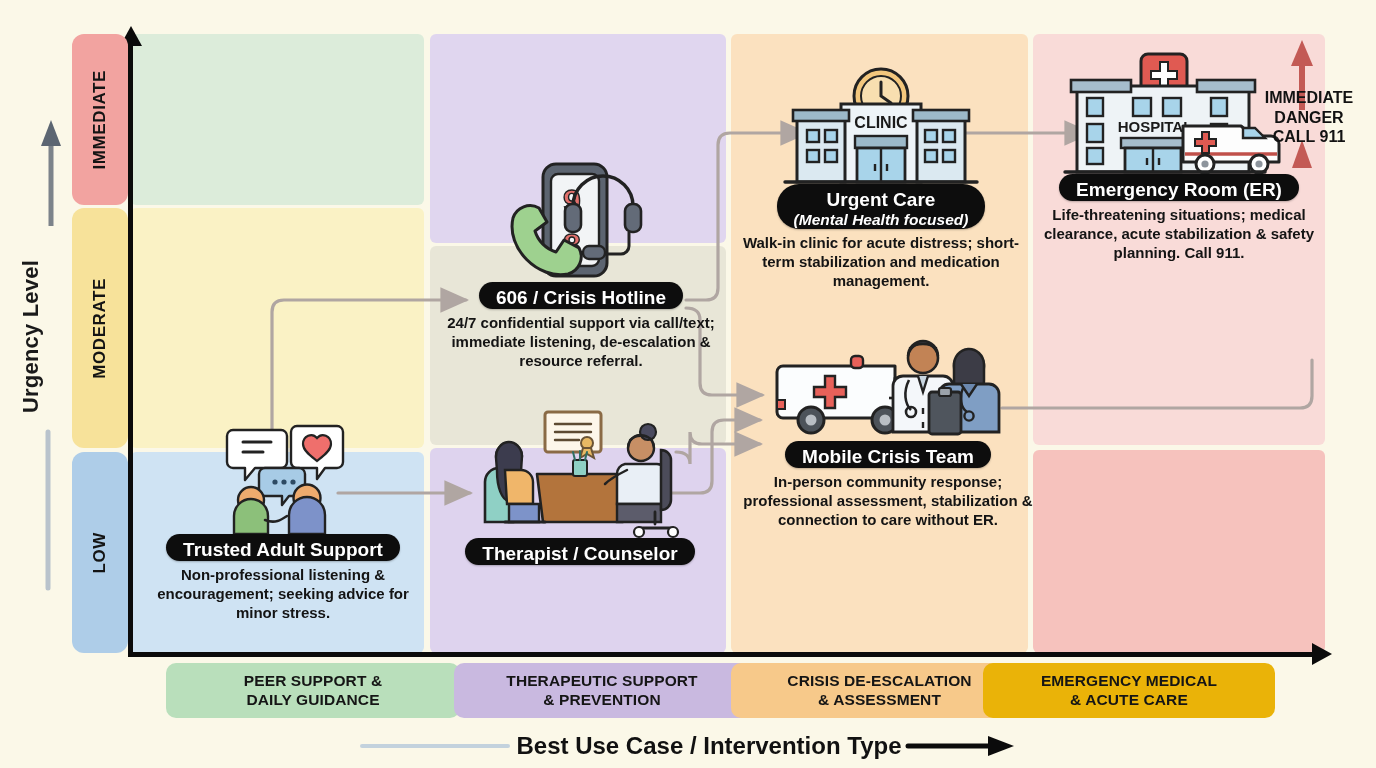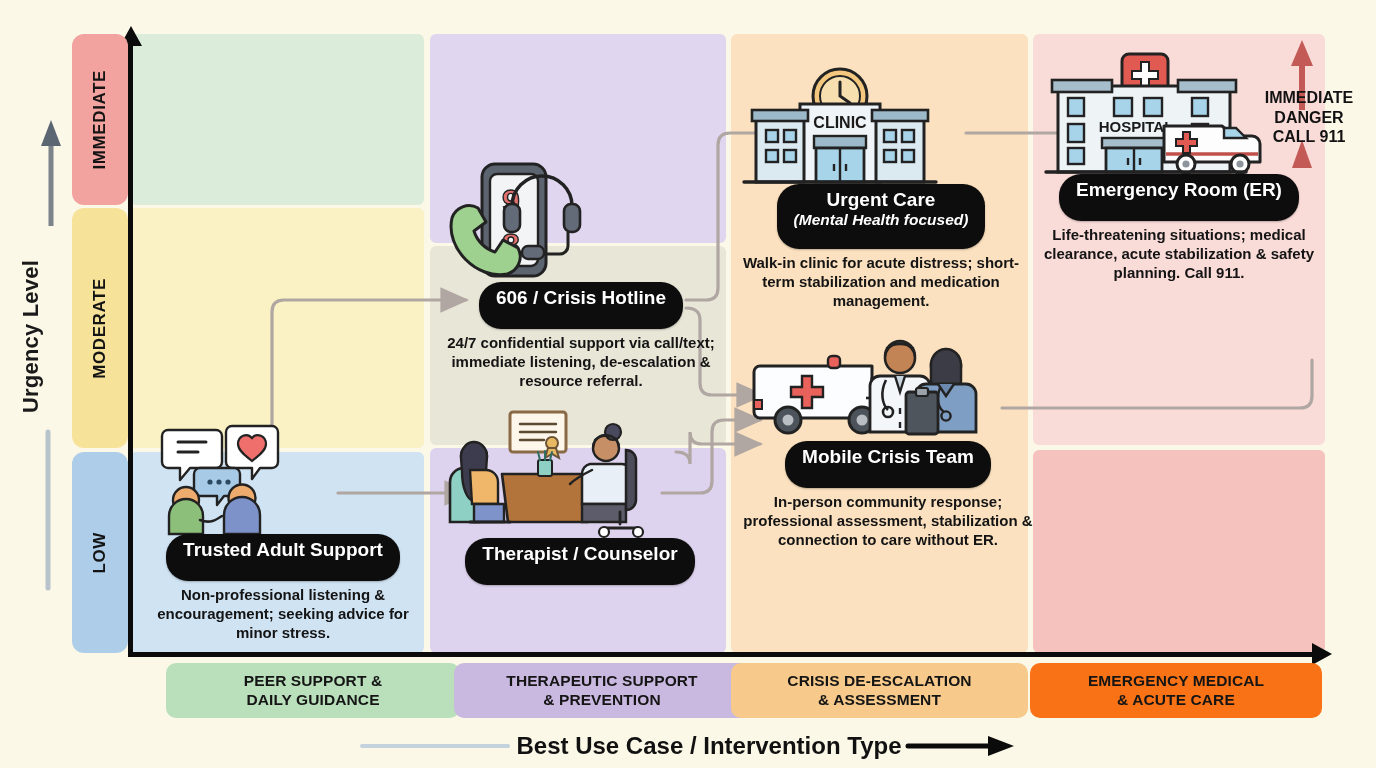--- a/index.html
+++ b/index.html
@@ -58,24 +58,24 @@
     border-left:20px solid #0b0b0b;
   }
   #y-axis-head{
     left:120px;top:26px;
     border-left:11px solid transparent;border-right:11px solid transparent;
     border-bottom:20px solid #0b0b0b;
   }
 
   
   .node{position:absolute;text-align:center;}
-  .node .art{display:flex;align-items:flex-end;justify-content:flex-start;}
+  .node .art{display:flex;align-items:flex-end;justify-content:center;}
   .pill{
     display:inline-block;background:#0d0d0d;color:#fff;
-    border-radius:22px;padding:5px 17px 20px;
+    border-radius:22px;padding:5px 17px 0;
     font-size:19px;font-weight:bold;line-height:1.16;
     box-shadow:0 1px 2px rgba(0,0,0,.25);
   }
   .pill .sub{display:block;font-size:15.5px;font-weight:bold;font-style:italic;}
   .desc{
     margin-top:5px;font-size:15px;font-weight:bold;color:#141414;
     line-height:1.25;
     text-align:center;
   }
 
@@ -390,21 +390,21 @@
       <div>THERAPEUTIC SUPPORT</div>
       <div>&amp; PREVENTION</div>
     </div>
   </div>
   <div class="col-footer" style="left:731px;width:297px;background:#f7c98a;">
     <div>
       <div>CRISIS DE-ESCALATION</div>
       <div>&amp; ASSESSMENT</div>
     </div>
   </div>
-  <div class="col-footer" style="left:1030px;width:292px;background:#f97316;">
+  <div class="col-footer" style="left:983px;width:292px;background:#eab308;">
     <div>
       <div>EMERGENCY MEDICAL</div>
       <div>&amp; ACUTE CARE</div>
     </div>
   </div>
 
   <div id="x-title-wrap">
     <div id="x-title-rule"></div>
     <div id="x-title">Best Use Case / Intervention Type</div>
     <div id="x-title-arrow">

